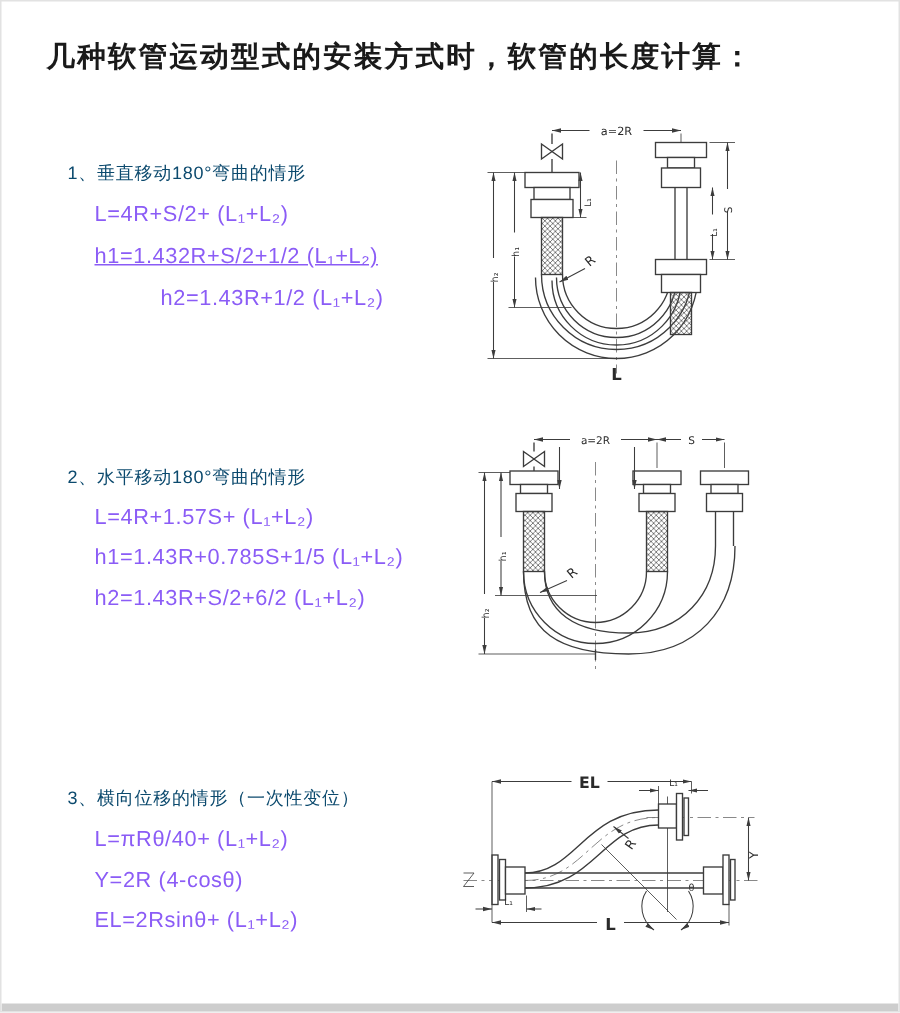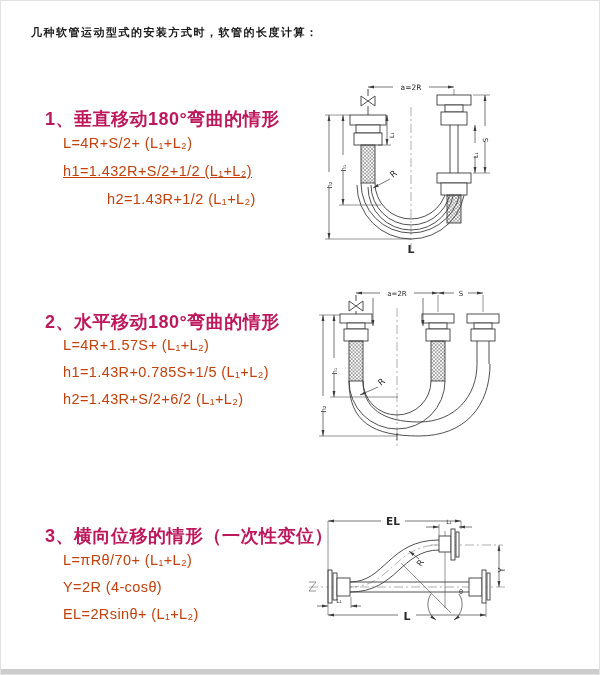--- a/index.html
+++ b/index.html
@@ -2,23 +2,23 @@
 <html><head>
 <meta charset="utf-8">
 <style>
   html,body{margin:0;padding:0;background:#e9e9e9;}
   #page{
     position:relative;width:600px;height:675px;background:#ffffff;
     font-family:"Liberation Sans","DejaVu Sans",sans-serif;
     overflow:hidden;border:1px solid #e2e2e2;box-sizing:border-box;
   }
   .t{position:absolute;white-space:nowrap;color:#151515;}
-  .title{font-size:11px;font-weight:bold;letter-spacing:1.5px;color:#1a1a1a;}
-  .heading{font-size:18px;font-weight:bold;letter-spacing:0.5px;color:#be185d;}
-  .formula{font-size:14.5px;font-weight:500;letter-spacing:0.4px;color:#c2410c;}
+  .title{font-size:19px;font-weight:bold;letter-spacing:1.5px;color:#1a1a1a;}
+  .heading{font-size:12px;font-weight:normal;letter-spacing:0.5px;color:#0c4a6e;}
+  .formula{font-size:14.5px;font-weight:500;letter-spacing:0.4px;color:#8b5cf6;}
   svg{position:absolute;}
   svg text{font-family:"DejaVu Sans",sans-serif;fill:#2a2a2a;}
   .ln{stroke:#3c3c3c;stroke-width:0.9;fill:none;}
   .fl{stroke:#3c3c3c;stroke-width:0.9;fill:#ffffff;}
   .dim{stroke:#3c3c3c;stroke-width:0.7;fill:none;}
   .ext{stroke:#3c3c3c;stroke-width:0.55;fill:none;}
   .cl{stroke:#707070;stroke-width:0.55;fill:none;stroke-dasharray:9 3 2 3;}
   .mask{fill:#ffffff;stroke:none;}
   #bottom-edge{position:absolute;left:0;bottom:0;width:100%;height:5px;background:#cdcdcd;}
 </style>
@@ -33,21 +33,21 @@
   <div class="t formula" style="left:62px;top:134px;">L=4R+S/2+ (L₁+L₂)</div>
   <div class="t formula" style="left:62px;top:162px;text-decoration:underline;">h1=1.432R+S/2+1/2 (L₁+L₂)</div>
   <div class="t formula" style="left:62px;top:190px;margin-left:44px;">h2=1.43R+1/2 (L₁+L₂)</div>
 
   <div class="t heading" style="left:44px;top:309px;">2、水平移动180°弯曲的情形</div>
   <div class="t formula" style="left:62px;top:336px;">L=4R+1.57S+ (L₁+L₂)</div>
   <div class="t formula" style="left:62px;top:363px;">h1=1.43R+0.785S+1/5 (L₁+L₂)</div>
   <div class="t formula" style="left:62px;top:390px;">h2=1.43R+S/2+6/2 (L₁+L₂)</div>
 
   <div class="t heading" style="left:44px;top:523px;">3、横向位移的情形（一次性变位）</div>
-  <div class="t formula" style="left:62px;top:551px;">L=πRθ/70+ (L₁+L₂)</div>
+  <div class="t formula" style="left:62px;top:551px;">L=πRθ/40+ (L₁+L₂)</div>
   <div class="t formula" style="left:62px;top:578px;">Y=2R (4-cosθ)</div>
   <div class="t formula" style="left:62px;top:605px;">EL=2Rsinθ+ (L₁+L₂)</div>
 
   <svg style="left:308px;top:64px;" width="292" height="197" viewBox="0 0 292 197">
     <defs>
       <pattern id="braid" width="3.5" height="3.5" patternUnits="userSpaceOnUse">
         <path d="M0,3.5 L3.5,0 M0,0 L3.5,3.5" stroke="#565656" stroke-width="0.5"></path>
       </pattern>
       <marker id="arw" viewBox="0 0 10 6" refX="9" refY="3" markerWidth="9.5" markerHeight="5.7" orient="auto-start-reverse">
         <path d="M0,0.8 L9,3 L0,5.2 Z" fill="#3c3c3c"></path>

